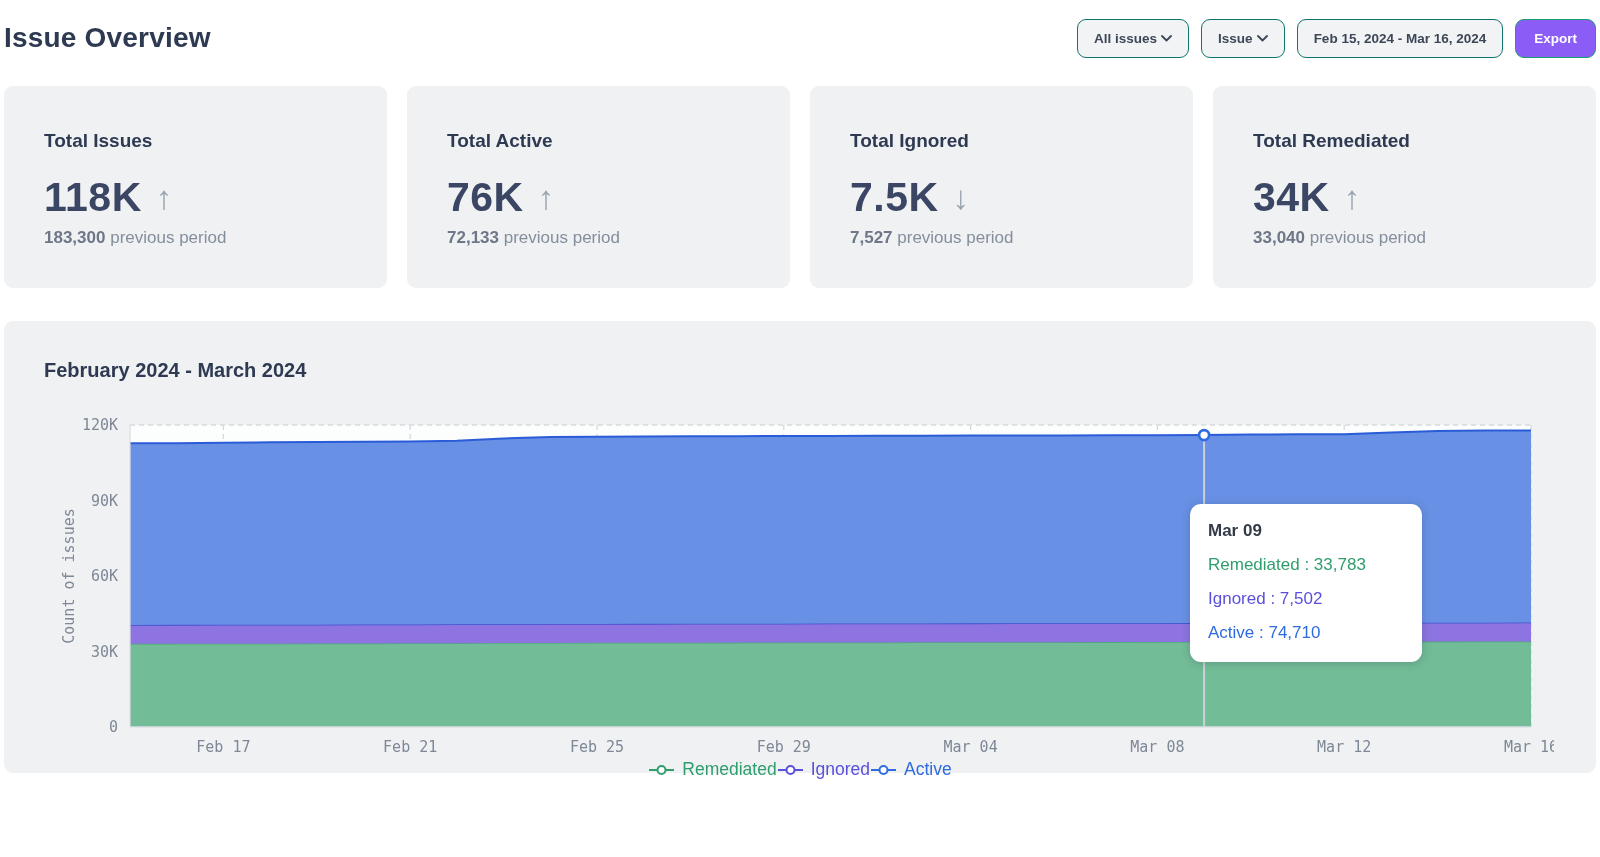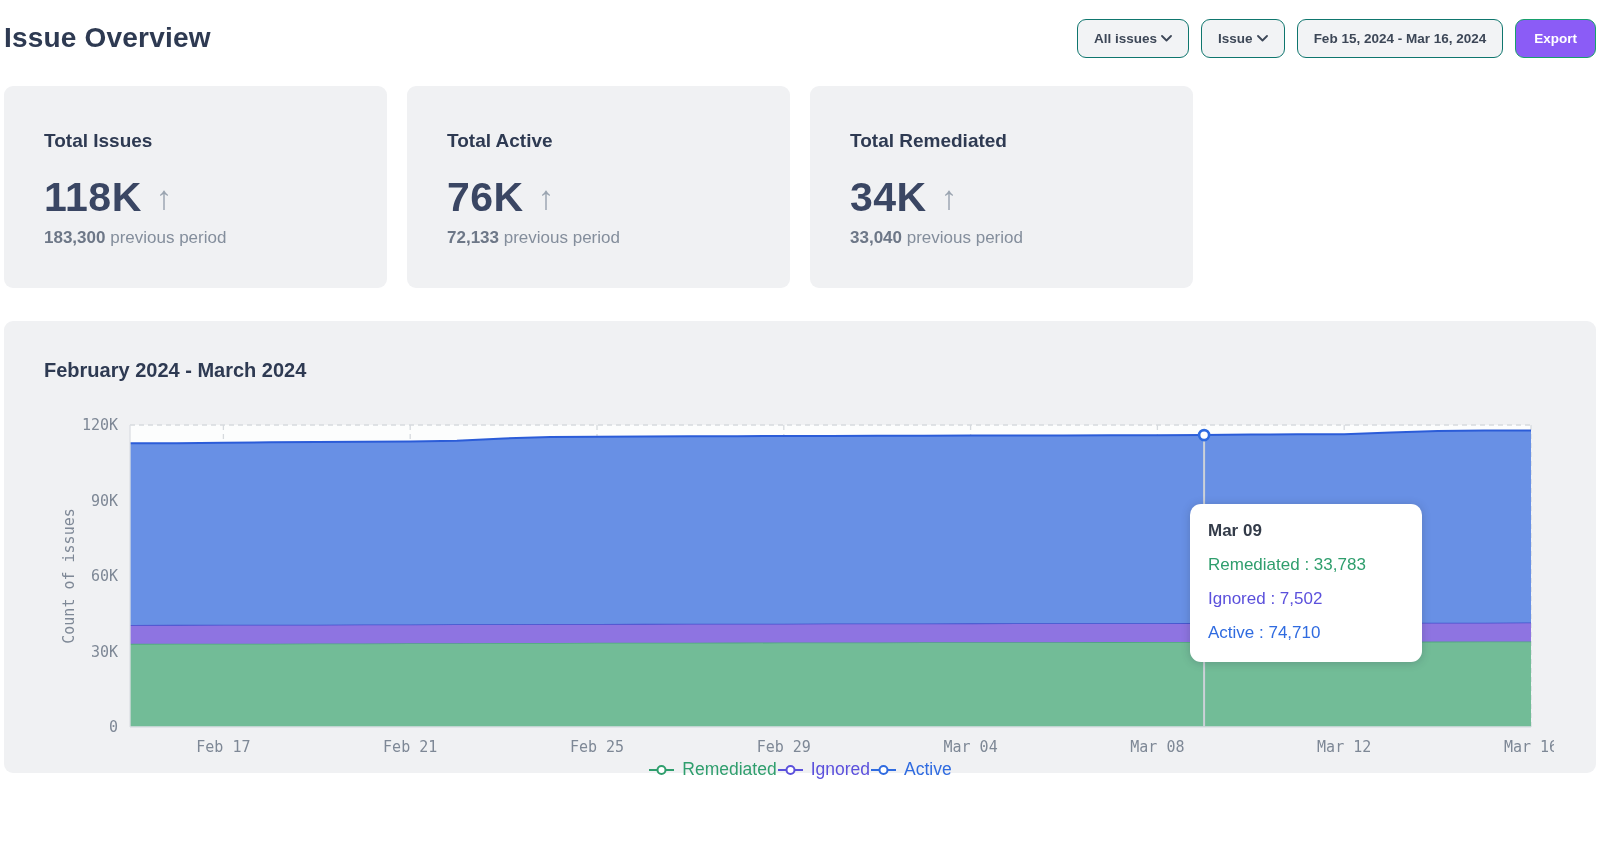--- a/index.html
+++ b/index.html
@@ -78,20 +78,28 @@
       </div>
       <div class="stat-prev"><b>183,300</b><span> previous period</span></div>
     </div>
     <div class="stat-card">
       <div class="stat-title">Total Active</div>
       <div class="stat-value-row">
         <span class="stat-value">76K</span>
         <span class="stat-arrow">↑</span>
       </div>
       <div class="stat-prev"><b>72,133</b><span> previous period</span></div>
+    </div>
+    <div class="stat-card">
+      <div class="stat-title">Total Ignored</div>
+      <div class="stat-value-row">
+        <span class="stat-value">7.5K</span>
+        <span class="stat-arrow">↓</span>
+      </div>
+      <div class="stat-prev"><b>7,527</b><span> previous period</span></div>
     </div>
     <div class="stat-card">
       <div class="stat-title">Total Remediated</div>
       <div class="stat-value-row">
         <span class="stat-value">34K</span>
         <span class="stat-arrow">↑</span>
       </div>
       <div class="stat-prev"><b>33,040</b><span> previous period</span></div>
     </div>
   </section>

